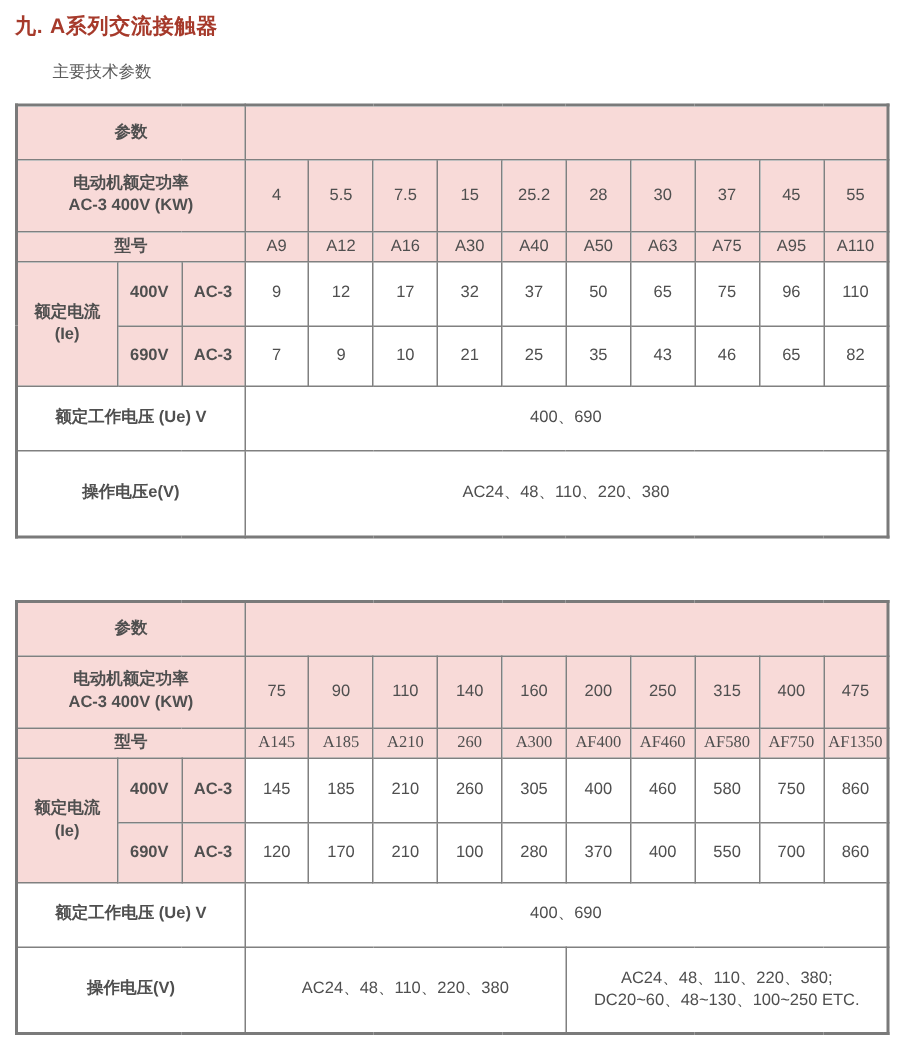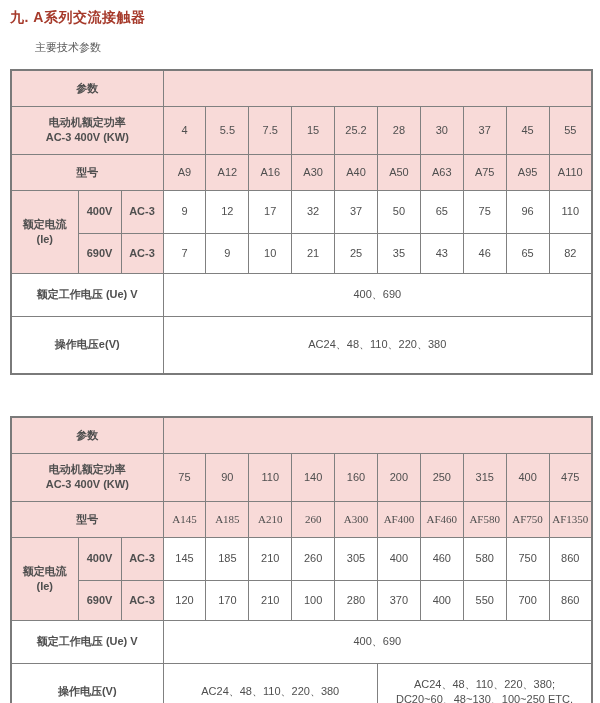--- a/index.html
+++ b/index.html
@@ -22,21 +22,21 @@
   }
   table.spec td{
     border:1px solid #808080;text-align:center;vertical-align:middle;
     font-size:11px;color:#4f4f4f;padding:1px 0;line-height:1.35;
     overflow:hidden;
   }
   td.pink{background:#f8dad8;}
   td.hdr{font-weight:bold;color:#4a4a4a;}
   tr.rh-a{height:36px}
   tr.rh-b{height:48px}
-  tr.rh-c{height:36px}
+  tr.rh-c{height:20px}
   tr.rh-d{height:43px}
   tr.rh-e{height:40px}
   tr.rh-f{height:43px}
   tr.rh-g{height:58px}
   table.t2{margin-top:41px;}
   .note{
     margin:16px 0 0 35px;font-size:11px;color:#434343;
   }
   .small{font-size:10px;font-family:Liberation Serif, serif;}
 </style>

